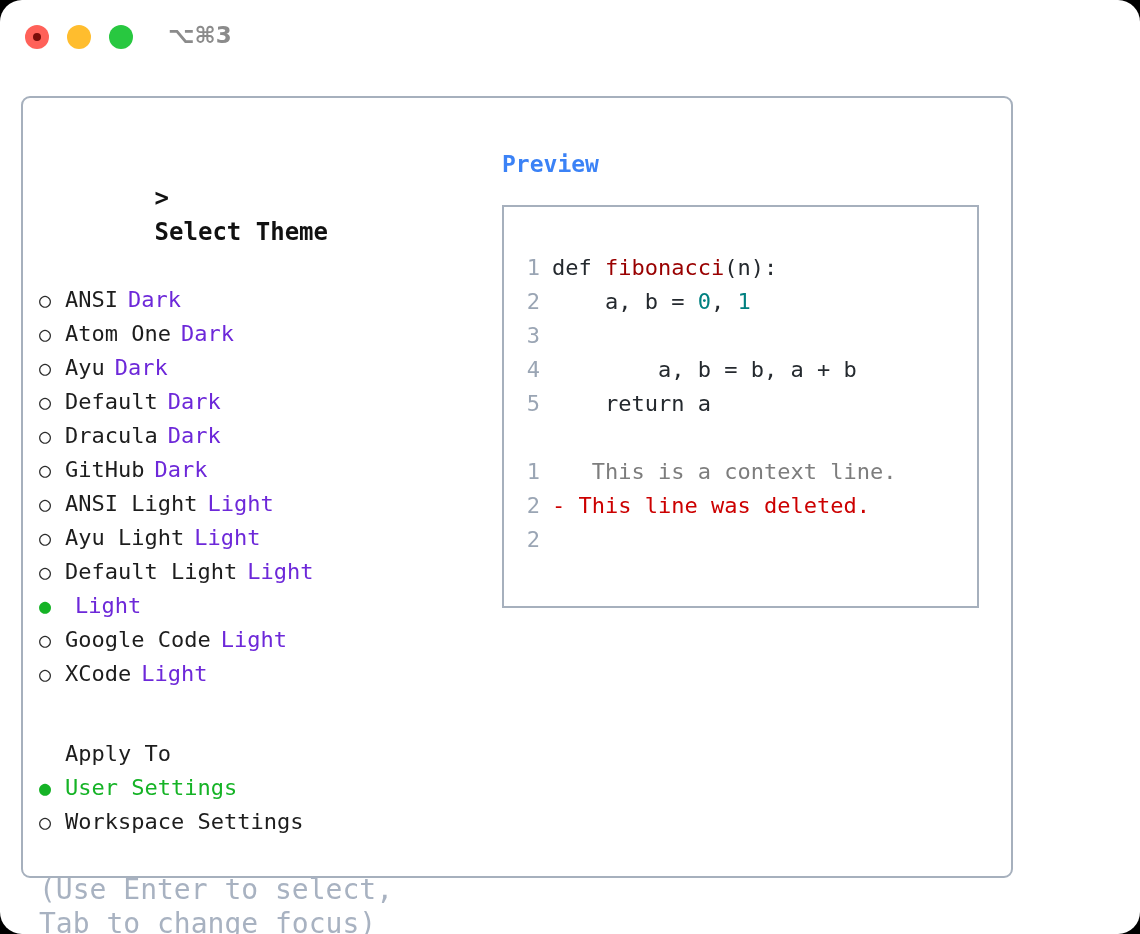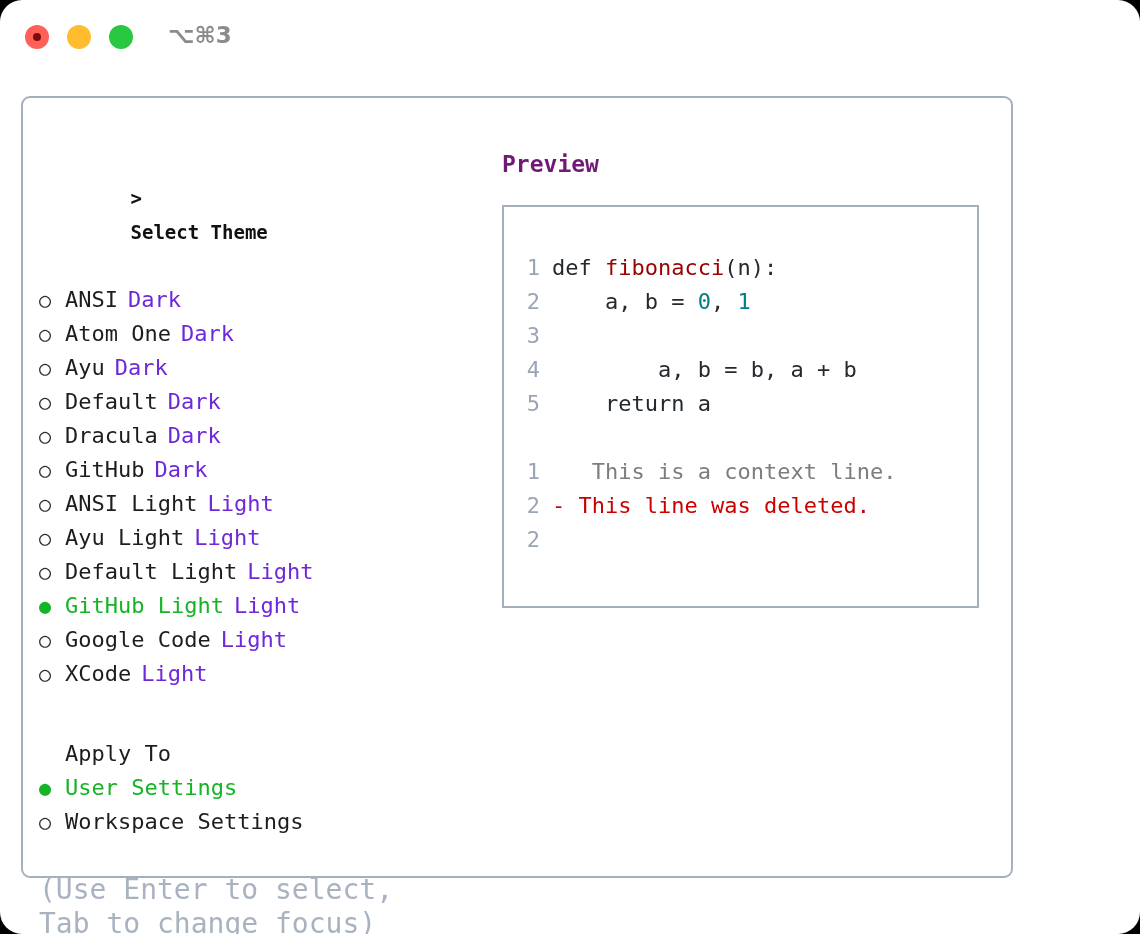--- a/index.html
+++ b/index.html
@@ -79,21 +79,21 @@
     background: #ffffff;
   }
 
   
   .left-col {
     position: absolute;
     left: 16px; top: 49px;
     width: 440px;
   }
   .header-line {
-    font-size: 19px;
+    font-size: 24px;
     font-weight: bold;
     color: #111111;
     line-height: 34px;
     white-space: pre;
   }
   .theme-list { margin-top: 0px; }
 
   .opt-row {
     display: flex;
     align-items: baseline;
@@ -139,21 +139,21 @@
 
   
   .right-col {
     position: absolute;
     left: 479px; top: 49px;
     width: 490px;
   }
   .preview-title {
     font-size: 23px;
     font-weight: bold;
-    color: #701a75;
+    color: #3b82f6;
     line-height: 34px;
     white-space: pre;
   }
   .preview-box {
     margin-top: 24px;
     width: 477px;
     height: 403px;
     border: 2px solid #a6b0bd;
     box-sizing: border-box;
     background: #ffffff;
@@ -216,21 +216,21 @@
       <div class="theme-list" id="theme-list">
           <div class="opt-row"><span class="bullet">○</span><span class="opt-label">ANSI</span><span class="opt-kind">Dark</span></div>
           <div class="opt-row"><span class="bullet">○</span><span class="opt-label">Atom One</span><span class="opt-kind">Dark</span></div>
           <div class="opt-row"><span class="bullet">○</span><span class="opt-label">Ayu</span><span class="opt-kind">Dark</span></div>
           <div class="opt-row"><span class="bullet">○</span><span class="opt-label">Default</span><span class="opt-kind">Dark</span></div>
           <div class="opt-row"><span class="bullet">○</span><span class="opt-label">Dracula</span><span class="opt-kind">Dark</span></div>
           <div class="opt-row"><span class="bullet">○</span><span class="opt-label">GitHub</span><span class="opt-kind">Dark</span></div>
           <div class="opt-row"><span class="bullet">○</span><span class="opt-label">ANSI Light</span><span class="opt-kind">Light</span></div>
           <div class="opt-row"><span class="bullet">○</span><span class="opt-label">Ayu Light</span><span class="opt-kind">Light</span></div>
           <div class="opt-row"><span class="bullet">○</span><span class="opt-label">Default Light</span><span class="opt-kind">Light</span></div>
-          <div class="opt-row"><span class="bullet sel">●</span><span class="opt-label sel">GitHub Light</span><span class="opt-kind">Light</span></div>
+          <div class="opt-row"><span class="bullet sel">●</span><span class="opt-kind">Light</span></div>
           <div class="opt-row"><span class="bullet">○</span><span class="opt-label">Google Code</span><span class="opt-kind">Light</span></div>
           <div class="opt-row"><span class="bullet">○</span><span class="opt-label">XCode</span><span class="opt-kind">Light</span></div>
         </div>
 
       <div class="section-gap"></div>
 
       <div class="apply-head">Apply To</div>
 
       <div class="apply-list" id="apply-list">
           <div class="opt-row"><span class="bullet sel">●</span><span class="opt-label sel">User Settings</span></div>

